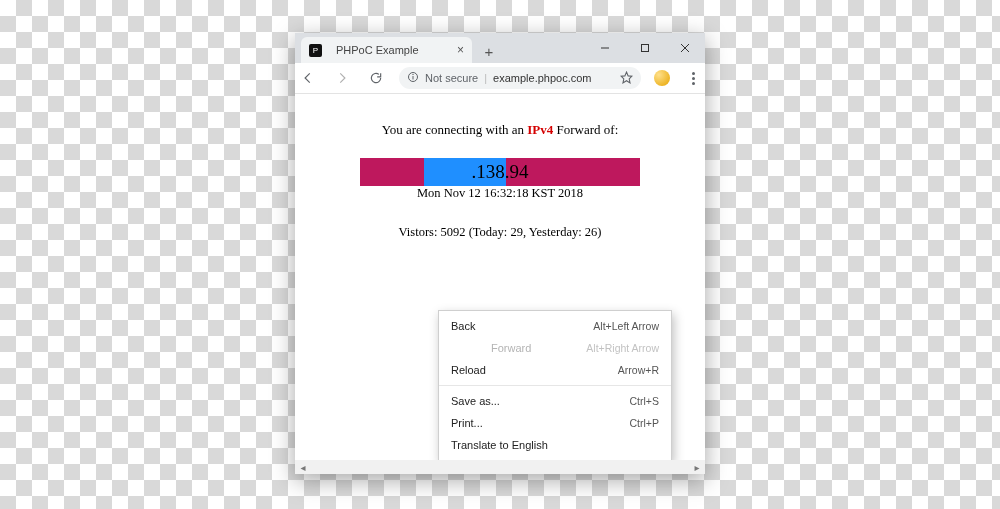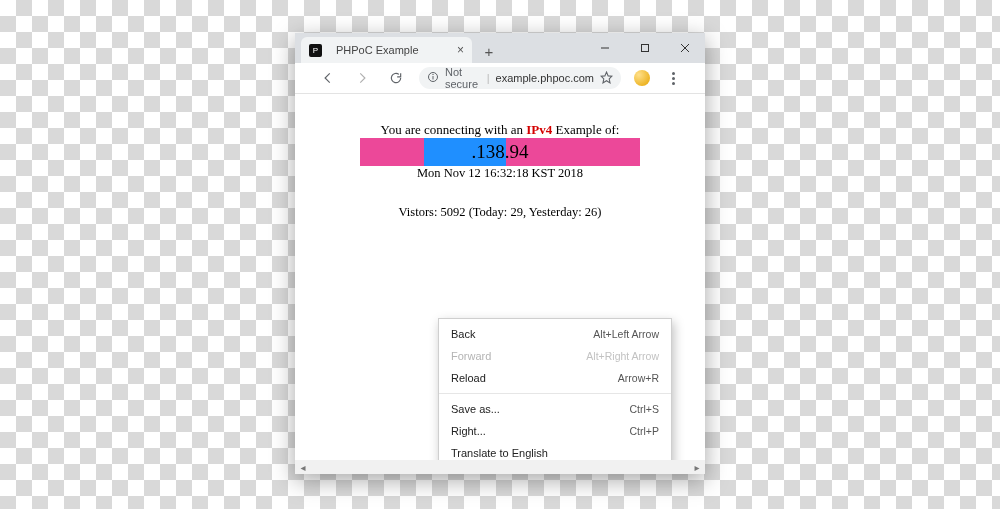--- a/index.html
+++ b/index.html
@@ -92,21 +92,21 @@
   }
   .win-min svg, .win-max svg, .win-close svg { width:10px; height:10px; }
 
   
   .addrrow {
     height: 30px;
     background:#fff;
     border-bottom:1px solid #e3e3e3;
     display:flex;
     align-items:center;
-    padding:0 20px;
+    padding:0 0;
     gap:8px;
   }
   .navbtn {
     width:26px; height:26px;
     display:flex; align-items:center; justify-content:center;
     color:#5f6368;
     border-radius:50%;
   }
   .navbtn.disabled { color:#b0b0b0; }
   .navbtn svg { width:14px; height:14px; }
@@ -150,24 +150,24 @@
     font-family: "Times New Roman", serif;
     color:#000;
   }
   .page-inner {
     text-align:center;
     padding-top:28px;
   }
   .conn-line { font-size:13px; }
   .ipv4 { color:#d40000; font-weight:bold;margin-top:40px;}
   .ipbar {
-    margin:0 auto 0;
+    margin:20px auto 0;
     width:280px;
     height:28px;
-    background:#ec4899;
+    background:#be185d;
     display:flex;
     align-items:center;
     justify-content:center;
     font-size:19px;
     position:relative;
   }
   .ip-hide {
     position:absolute;
     left:64px;
     top:0;
@@ -176,37 +176,37 @@
     background:#1f8fff;
   }
   .ip-text { position:relative; z-index:1; font-family:"Times New Roman",serif;}
   .ts-line { font-size:12.5px;}
   .vis-line { margin-top:24px; font-size:12.5px;}
 
   
   .ctxmenu {
     position:absolute;
     left:143px;
-    top:224px;
+    top:216px;
     width:232px;
     background:#fff;
     border:1px solid #cfcfcf;
     box-shadow:2px 4px 10px rgba(0,0,0,0.25);
     font-family:"Segoe UI",Arial,sans-serif;
     font-size:11px;
     color:#222;
     padding:4px 0;
   }
   .ctx-item {
     display:flex;
     align-items:center;
     height:22px;
     padding:0 12px;
   }
-  .ctx-item.disabled { color:#b4b4b4; }
+  .ctx-item.disabled { color:#b4b4b4;margin-left:40px; }
   .ctx-label { flex:1; }
   .ctx-short { color:#555; font-size:10.5px;}
   .ctx-item.disabled .ctx-short { color:#c2c2c2;}
   .ctx-sep { height:1px; background:#e6e6e6; margin:4px 0;}
 
   
   .hscroll {
     height:14px;
     background:#f1f1f1;
     display:flex;
@@ -295,21 +295,21 @@
     <div class="kebab">
         <span></span>
         <span></span>
         <span></span>
       </div>
   </div>
 
   <div class="page">
     <div class="page-inner">
       <div class="conn-line">
-        <span>You are connecting with an </span><span class="ipv4">IPv4</span><span> Example of:</span>
+        <span>You are connecting with an </span><span class="ipv4">IPv4</span><span> Forward of:</span>
       </div>
       <div class="ipbar">
         <div class="ip-hide"></div>
         <span class="ip-text">.138.94</span>
       </div>
       <div class="ts-line">Mon Nov 12 16:32:18 KST 2018</div>
       <div class="vis-line">Vistors: 5092 (Today: 29, Yesterday: 26)</div>
     </div>
 
     <div class="ctxmenu" id="ctxmenu">
@@ -324,21 +324,21 @@
         <div class="ctx-item">
           <span class="ctx-label">Reload</span>
           <span class="ctx-short">Arrow+R</span>
         </div>
         <div class="ctx-sep"></div>
         <div class="ctx-item">
           <span class="ctx-label">Save as...</span>
           <span class="ctx-short">Ctrl+S</span>
         </div>
         <div class="ctx-item">
-          <span class="ctx-label">Right...</span>
+          <span class="ctx-label">Print...</span>
           <span class="ctx-short">Ctrl+P</span>
         </div>
         <div class="ctx-item">
           <span class="ctx-label">Translate to English</span>
           <span class="ctx-short"></span>
         </div>
       </div>
   </div>
 
   <div class="hscroll">

